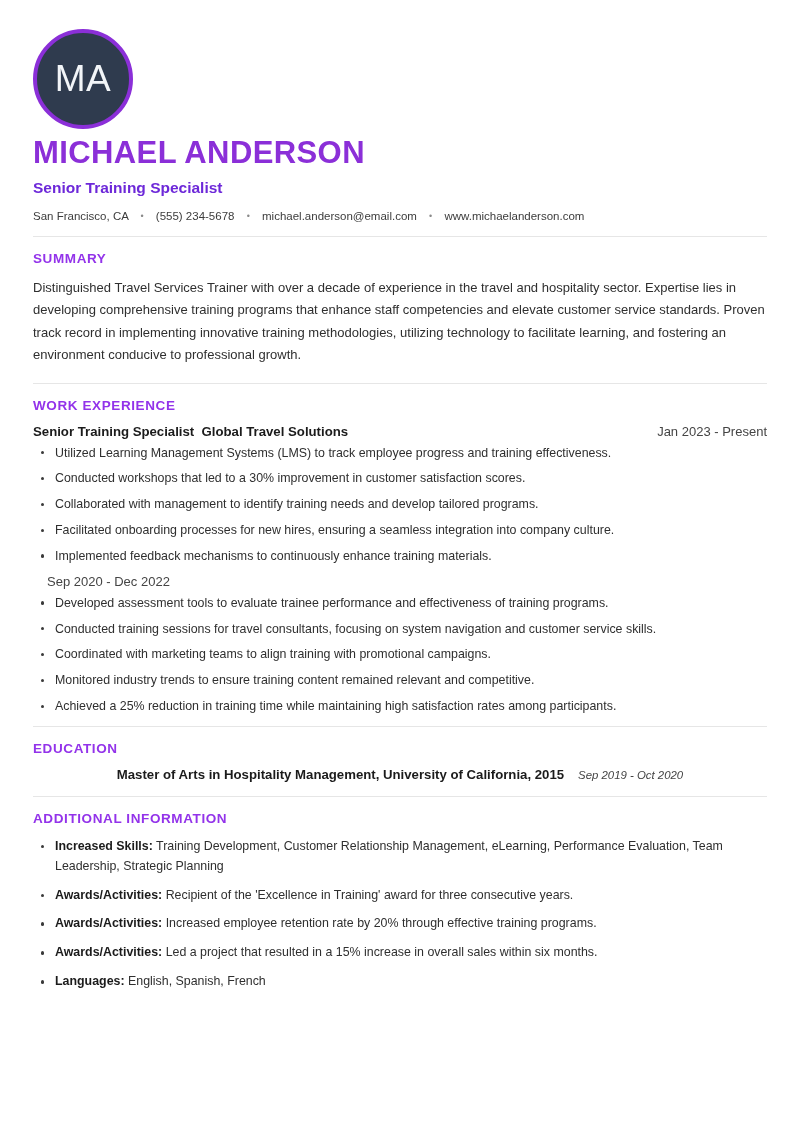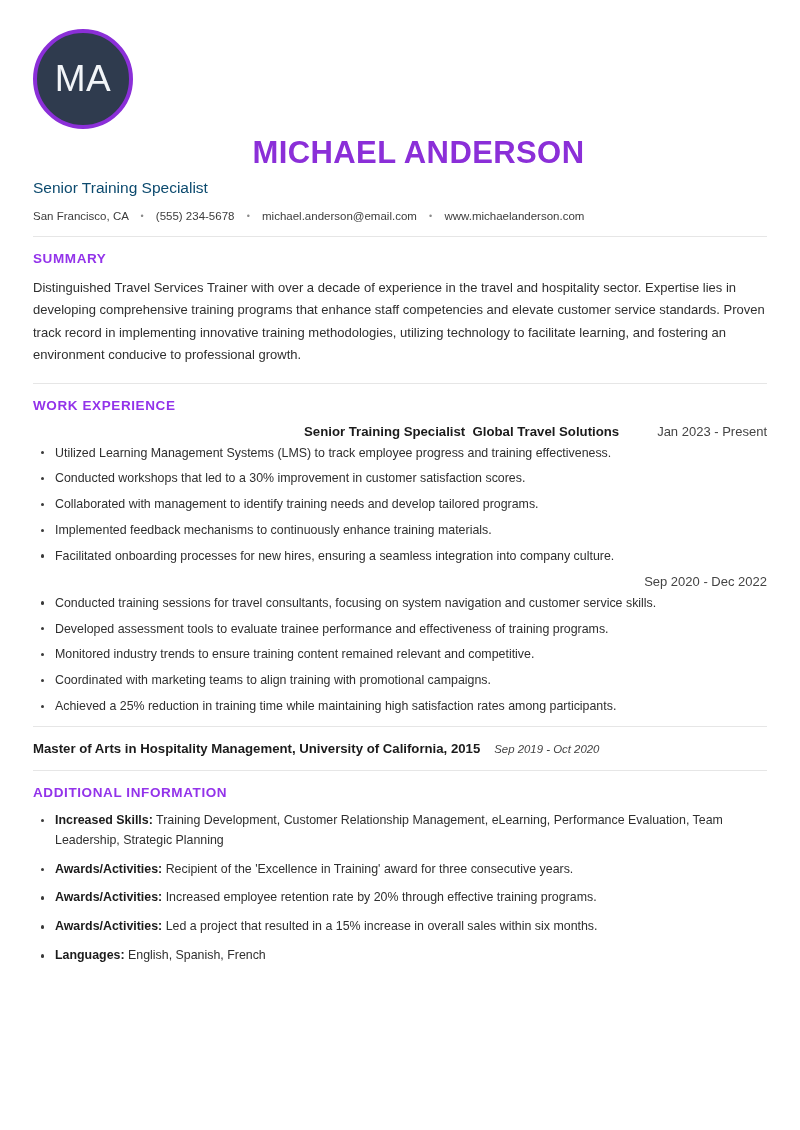--- a/index.html
+++ b/index.html
@@ -60,26 +60,25 @@
     min-width: 0;
     padding-top: 8px;
   }
   .full-name {
     font-size: 31px;
     font-weight: bold;
     color: #8b2fd8;
     letter-spacing: 0.4px;
     line-height: 1.05;
     margin: 0 0 9px 0;
-    text-align: right;
   }
   .job-title {
     font-size: 15.5px;
-    font-weight: 400;
-    color: #0c4a6e;
+    font-weight: 700;
+    color: #6d28d9;
     margin: 0 0 12px 0;
     line-height: 1.2;
   }
   .contact-line {
     font-size: 11.5px;
     color: #3c3c3c;
     text-align: right;
     line-height: 1.3;
     white-space: nowrap;
   }
@@ -114,21 +113,21 @@
     color: #2f2f2f;
     margin: 0 0 16px 0;
     text-align: left;
   }
 
   
   .job { margin-bottom: 8px; }
   .job-head {
     display: flex;
     align-items: baseline;
-    justify-content: flex-end;
+    justify-content: space-between;
     margin-bottom: 5px;
     gap: 24px;
   }
   .job-head-left {
     font-size: 13.2px;
     font-weight: bold;
     color: #1b1b1b;
     white-space: pre;
   }
   .job-dates {
@@ -159,21 +158,21 @@
     height: 3.4px;
     border-radius: 50%;
     background: #3a3a3a;
   }
   .job:last-child { margin-bottom: 10px; }
 
   
   .edu-row {
     display: flex;
     align-items: baseline;
-    justify-content: flex-start;
+    justify-content: center;
     margin-bottom: 14px;
   }
   .edu-degree {
     font-size: 13.2px;
     font-weight: bold;
     color: #1b1b1b;
   }
   .edu-dates {
     font-size: 11.4px;
     font-style: italic;
@@ -250,42 +249,43 @@
 
     <div class="job">
       <div class="job-head">
         <div class="job-head-left">Senior Training Specialist  Global Travel Solutions</div>
         <div class="job-dates">Jan 2023 - Present</div>
       </div>
       <ul class="bullets">
         <li>Utilized Learning Management Systems (LMS) to track employee progress and training effectiveness.</li>
         <li>Conducted workshops that led to a 30% improvement in customer satisfaction scores.</li>
         <li>Collaborated with management to identify training needs and develop tailored programs.</li>
+        <li>Facilitated onboarding processes for new hires, ensuring a seamless integration into company culture.</li>
         <li>Implemented feedback mechanisms to continuously enhance training materials.</li>
-        <li>Facilitated onboarding processes for new hires, ensuring a seamless integration into company culture.</li>
       </ul>
     </div>
 
     <div class="job">
       <div class="job-head">
         <div class="job-dates">Sep 2020 - Dec 2022</div>
       </div>
       <ul class="bullets">
+        <li>Developed assessment tools to evaluate trainee performance and effectiveness of training programs.</li>
         <li>Conducted training sessions for travel consultants, focusing on system navigation and customer service skills.</li>
-        <li>Developed assessment tools to evaluate trainee performance and effectiveness of training programs.</li>
+        <li>Coordinated with marketing teams to align training with promotional campaigns.</li>
         <li>Monitored industry trends to ensure training content remained relevant and competitive.</li>
-        <li>Coordinated with marketing teams to align training with promotional campaigns.</li>
         <li>Achieved a 25% reduction in training time while maintaining high satisfaction rates among participants.</li>
       </ul>
     </div>
   </div>
 
   <hr class="divider">
 
   <div class="section">
+    <h2 class="section-title">EDUCATION</h2>
     <div class="edu-row">
       <div class="edu-degree">Master of Arts in Hospitality Management, University of California, 2015</div>
       <div class="edu-dates">Sep 2019 - Oct 2020</div>
     </div>
   </div>
 
   <hr class="divider">
 
   <div class="section">
     <h2 class="section-title">ADDITIONAL INFORMATION</h2>

